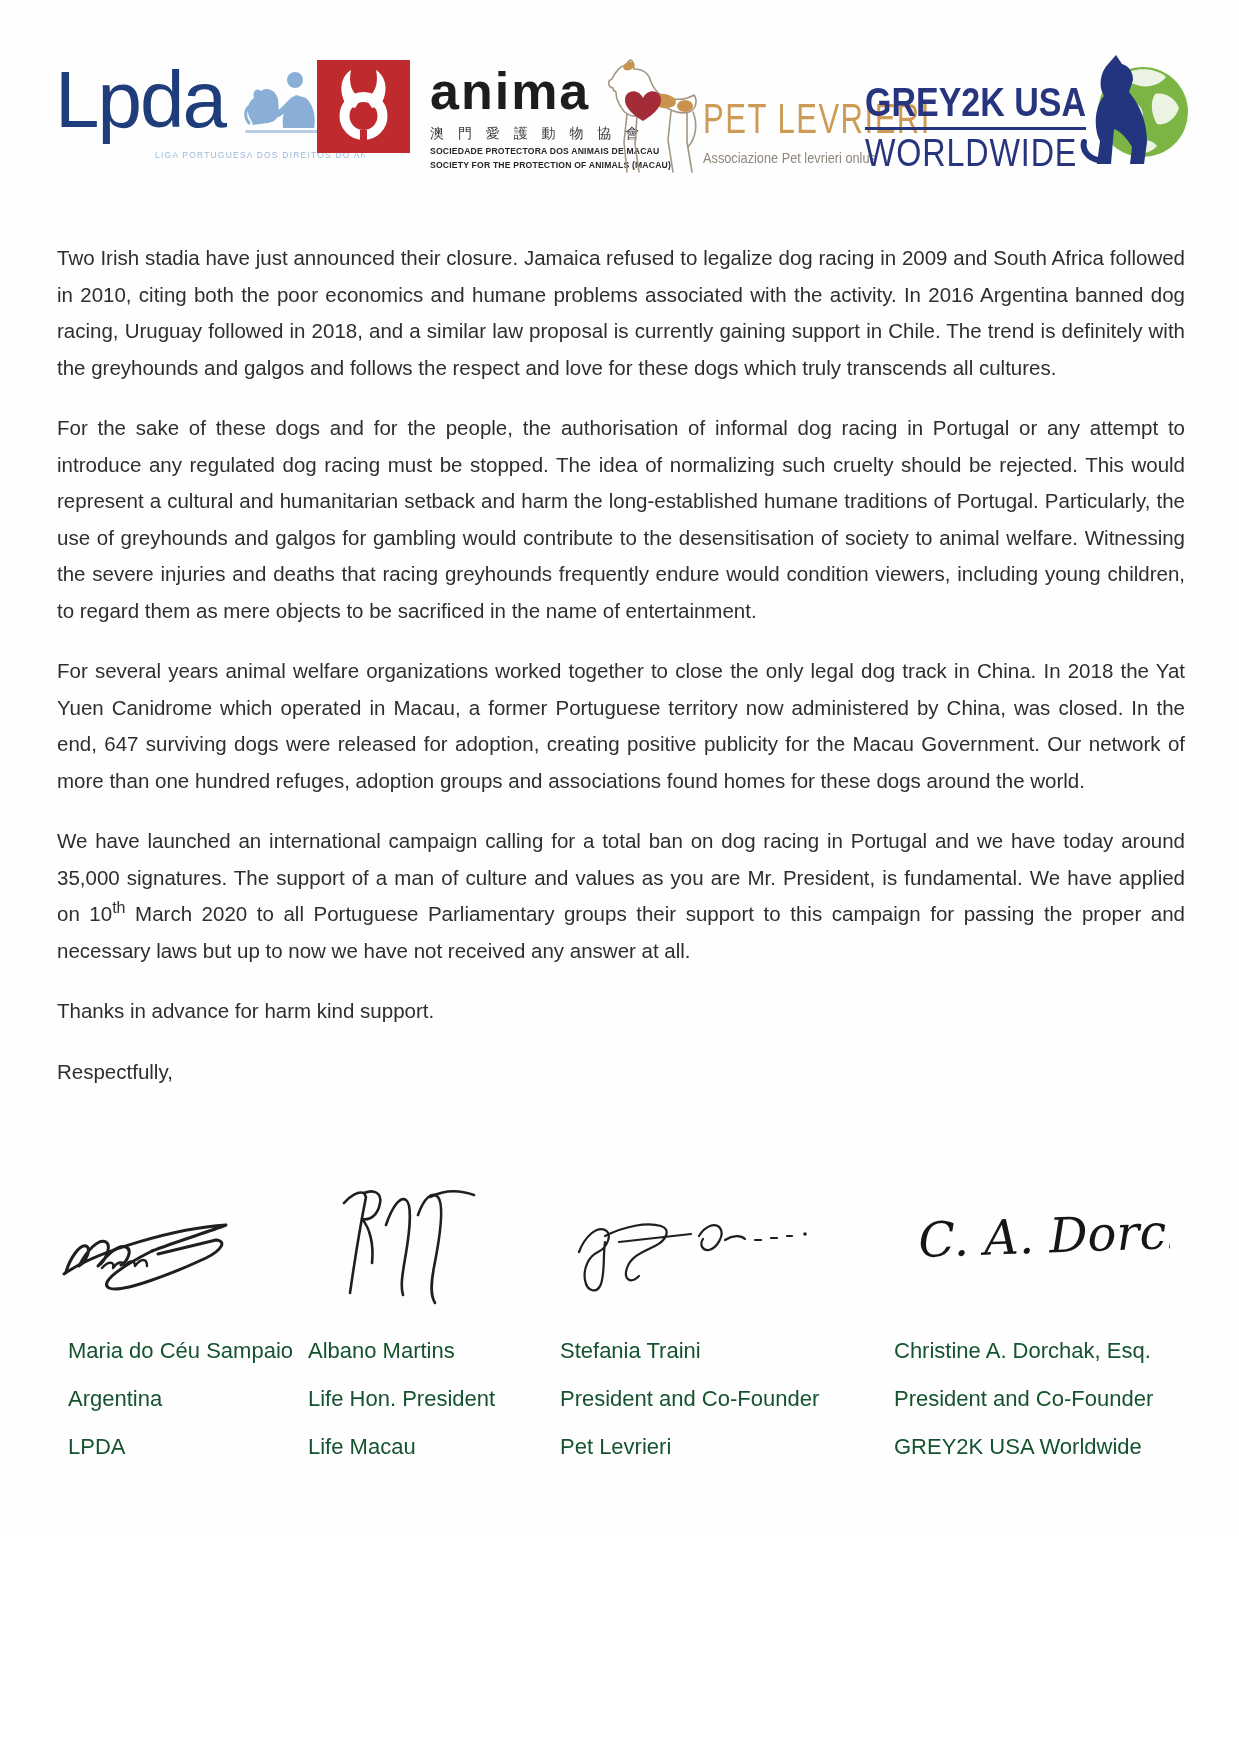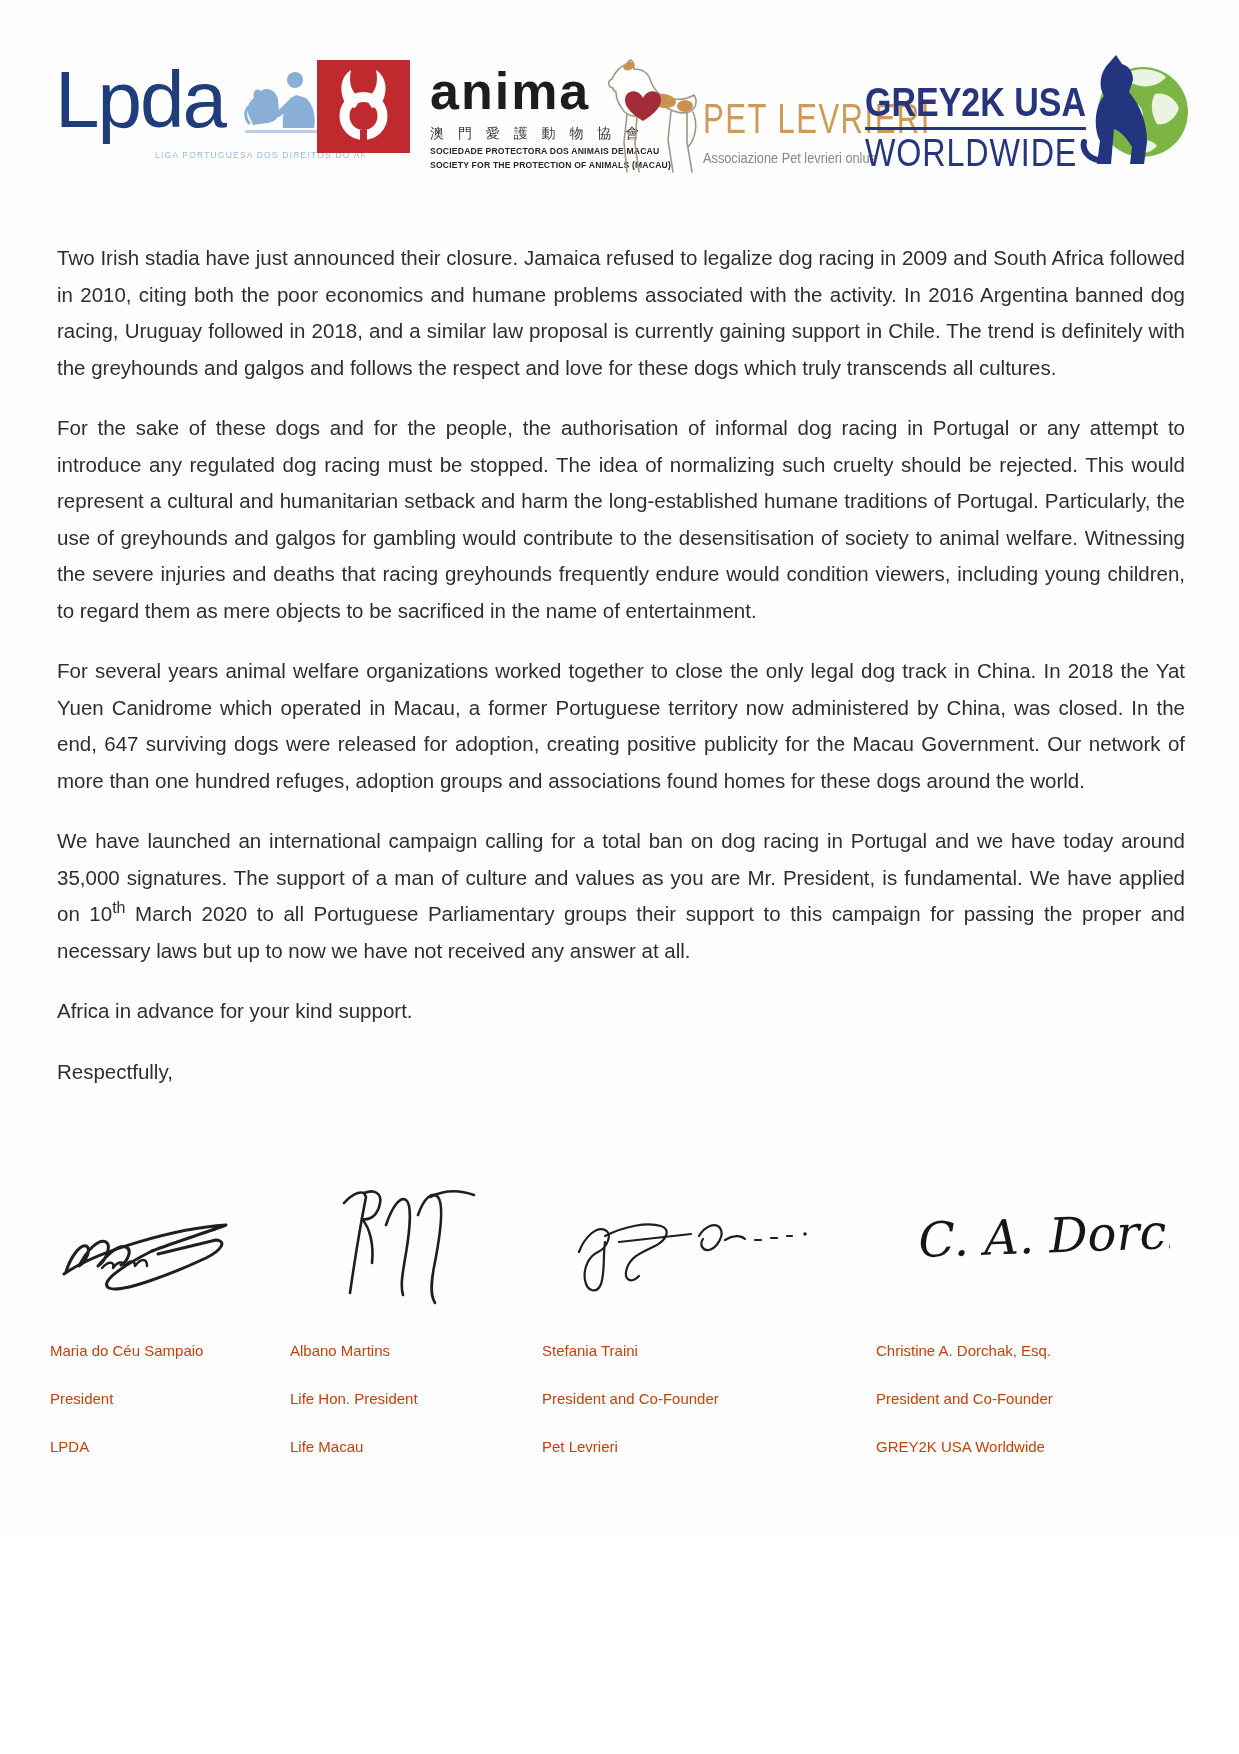--- a/index.html
+++ b/index.html
@@ -37,22 +37,22 @@
                text-align:justify;color:#2e2e2e;}
   .letter-body p{margin:0 0 24px 0;}
   .p-sup{vertical-align:super;font-size:16px;line-height:0;}
   .salutation{margin-top:13px;}
 
   
   .sig{position:absolute;}
   .sig path{fill:none;stroke:#1f1f1f;stroke-linecap:round;stroke-linejoin:round;}
   .sig-text{font-family:"DejaVu Serif",serif;font-style:italic;fill:#161616;}
 
-  .sign-grid{position:absolute;left:50px;top:1340px;width:1128px;display:grid;
-             grid-template-columns:240px 252px 334px 1fr;row-gap:26px;font-size:15px;color:#c2410c;}
+  .sign-grid{position:absolute;left:68px;top:1340px;width:1128px;display:grid;
+             grid-template-columns:240px 252px 334px 1fr;row-gap:26px;font-size:22px;color:#14532d;}
   .sign-grid div{line-height:22px;}
 
   
   .footer{position:absolute;left:57px;right:52px;top:1655px;display:flex;
           justify-content:space-between;align-items:flex-start;}
   .footer-campaign{font-style:italic;font-size:17px;font-weight:500;color:#1f1f1f;
                    transform:scaleX(0.92);transform-origin:left;}
   .page-number{font-size:23px;color:#2a2a2a;}
 </style>
 </head>
@@ -123,21 +123,21 @@
       <path fill="#23357e" d="M46 9 L53 1 L59 10 C66 12 70 18 70 26 L66 38 C78 52 84 70 84 88 L81 110 L67 110 L69 93 C63 83 57 77 51 75 L48 110 L34 110 L37 87 C30 73 32 52 41 42 C35 32 37 18 46 9 Z"></path>
       <path fill="none" stroke="#23357e" stroke-width="6" stroke-linecap="round" d="M35 106 C25 104 19 96 21 88"></path>
     </svg>
   </header>
 
   <main class="letter-body">
     <p>Two Irish stadia have just announced their closure. Jamaica refused to legalize dog racing in 2009 and South Africa followed in 2010, citing both the poor economics and humane problems associated with the activity. In 2016 Argentina banned dog racing, Uruguay followed in 2018, and a similar law proposal is currently gaining support in Chile. The trend is definitely with the greyhounds and galgos and follows the respect and love for these dogs which truly transcends all cultures.</p>
     <p>For the sake of these dogs and for the people, the authorisation of informal dog racing in Portugal or any attempt to introduce any regulated dog racing must be stopped. The idea of normalizing such cruelty should be rejected. This would represent a cultural and humanitarian setback and harm the long-established humane traditions of Portugal. Particularly, the use of greyhounds and galgos for gambling would contribute to the desensitisation of society to animal welfare. Witnessing the severe injuries and deaths that racing greyhounds frequently endure would condition viewers, including young children, to regard them as mere objects to be sacrificed in the name of entertainment.</p>
     <p>For several years animal welfare organizations worked together to close the only legal dog track in China. In 2018 the Yat Yuen Canidrome which operated in Macau, a former Portuguese territory now administered by China, was closed. In the end, 647 surviving dogs were released for adoption, creating positive publicity for the Macau Government. Our network of more than one hundred refuges, adoption groups and associations found homes for these dogs around the world.</p>
     <p><span>We have launched an international campaign calling for a total ban on dog racing in Portugal and we have today around 35,000 signatures. The support of a man of culture and values as you are Mr. President, is fundamental. We have applied on 10</span><sup class="p-sup">th</sup><span> March 2020 to all Portuguese Parliamentary groups their support to this campaign for passing the proper and necessary laws but up to now we have not received any answer at all.</span></p>
-    <p class="closing">Africa in advance for your kind support.</p>
+    <p class="closing">Thanks in advance for harm kind support.</p>
     <p class="salutation">Respectfully,</p>
   </main>
 
   <svg class="sig" style="left:56px;top:1210px" width="195" height="88" viewBox="0 0 195 88">
     <g stroke-width="3">
       <path d="M10 62 C14 48 24 34 30 36 C36 38 30 52 23 56 C31 40 43 28 50 32 C56 36 49 52 42 56 C52 44 62 34 70 37 C77 40 71 52 65 55"></path>
       <path d="M8 64 C42 40 122 18 170 15 C152 22 122 31 96 41"></path>
       <path d="M96 41 C70 54 42 72 53 78 C65 84 120 62 150 48 C166 40 171 31 160 30 L102 44"></path>
       <path d="M46 58 C53 50 59 52 57 58 C61 52 67 50 69 56 C73 50 79 50 79 56 C85 48 91 48 91 56" stroke-width="2.4"></path>
     </g>
@@ -168,21 +168,21 @@
   <svg class="sig" style="left:915px;top:1185px" width="255" height="105" viewBox="0 0 255 105">
     <text class="sig-text" x="4" y="72" font-size="48" transform="rotate(-2 4 72)">C. A. Dorchak</text>
   </svg>
 
   <section class="sign-grid">
     <div>Maria do Céu Sampaio</div>
     <div>Albano Martins</div>
     <div>Stefania Traini</div>
     <div>Christine A. Dorchak, Esq.</div>
 
-    <div>President</div>
+    <div>Argentina</div>
     <div>Life Hon. President</div>
     <div>President and Co-Founder</div>
     <div>President and Co-Founder</div>
 
     <div>LPDA</div>
     <div>Life Macau</div>
     <div>Pet Levrieri</div>
     <div>GREY2K USA Worldwide</div>
   </section>
 

